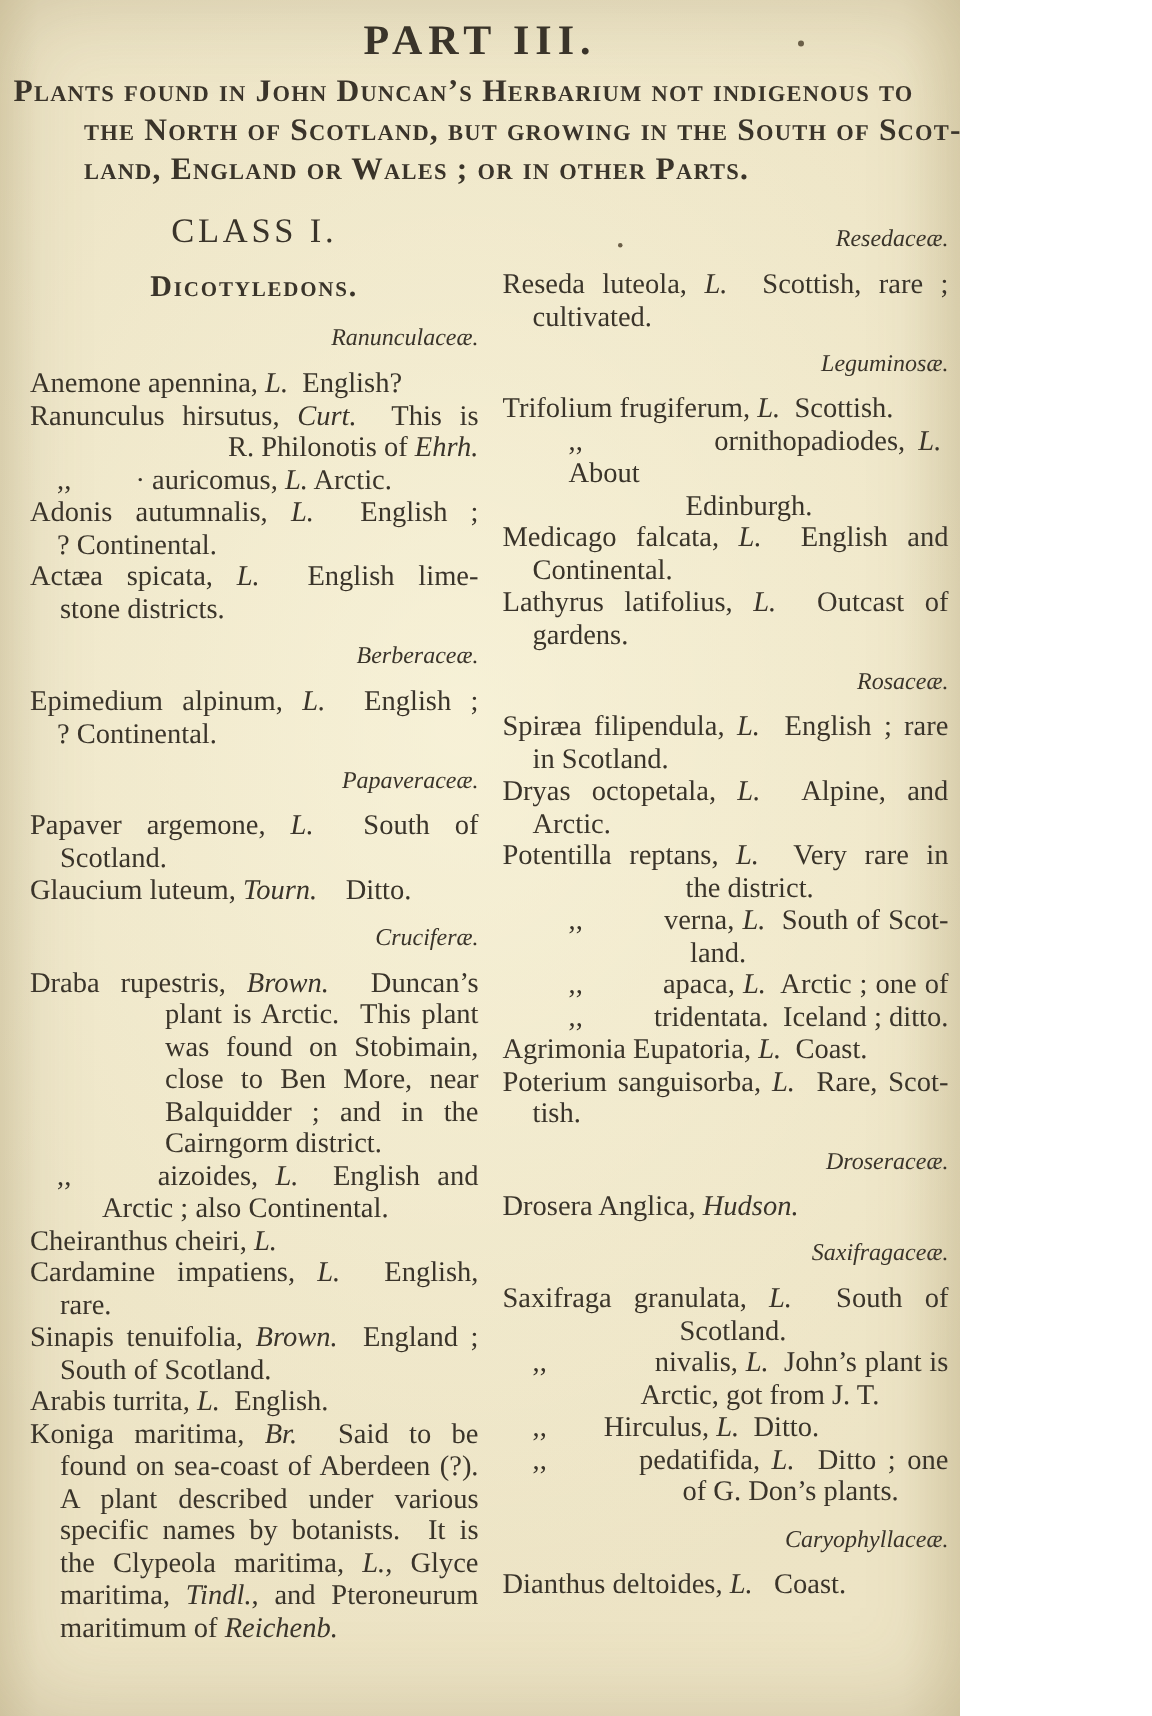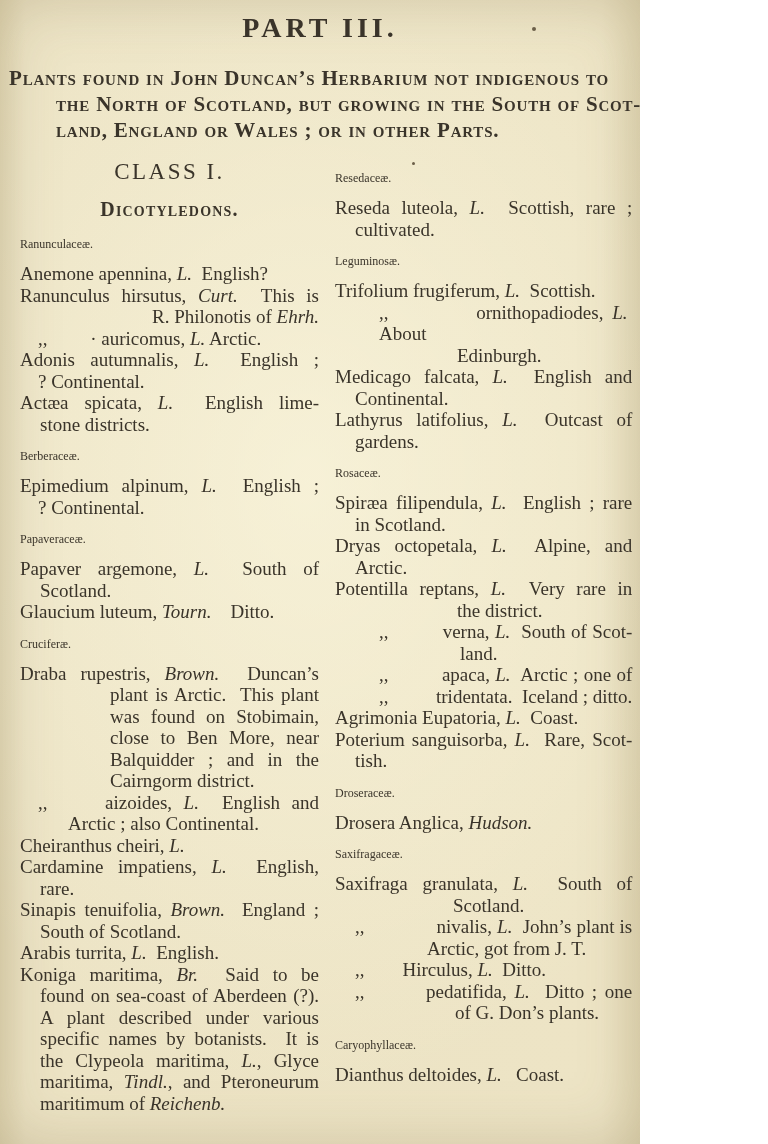--- a/index.html
+++ b/index.html
@@ -20,21 +20,21 @@
 
   .title {
     text-align: center;
     font-size: 28px;
     font-weight: bold;
     letter-spacing: 4px;
     padding-top: 13px;
     line-height: 30px;
   }
 
-  .subtitle { margin: 22px 10px 0 9px; }
+  .subtitle { margin: 4px 10px 0 9px; }
   .sub-line {
     font-variant: small-caps;
     font-weight: bold;
     font-size: 21px;
     line-height: 26px;
     letter-spacing: 0.8px;
     white-space: nowrap;
   }
 
   .cols {
@@ -63,22 +63,23 @@
   .h2 {
     text-align: center;
     font-variant: small-caps;
     font-weight: bold;
     font-size: 20px;
     letter-spacing: 1.2px;
     line-height: 23px;
     margin: 0 0 11px;
   }
   .fam {
-    text-align: left;
-    font-size: 12px;
+    text-align: right;
+    font-style: italic;
+    font-size: 16px;
     line-height: 24px;
     margin: 9px 0 7px;
   }
 
   .line {
     font-size: 19px;
     line-height: 21.5px;
     white-space: nowrap;
   }
   .line.j {

